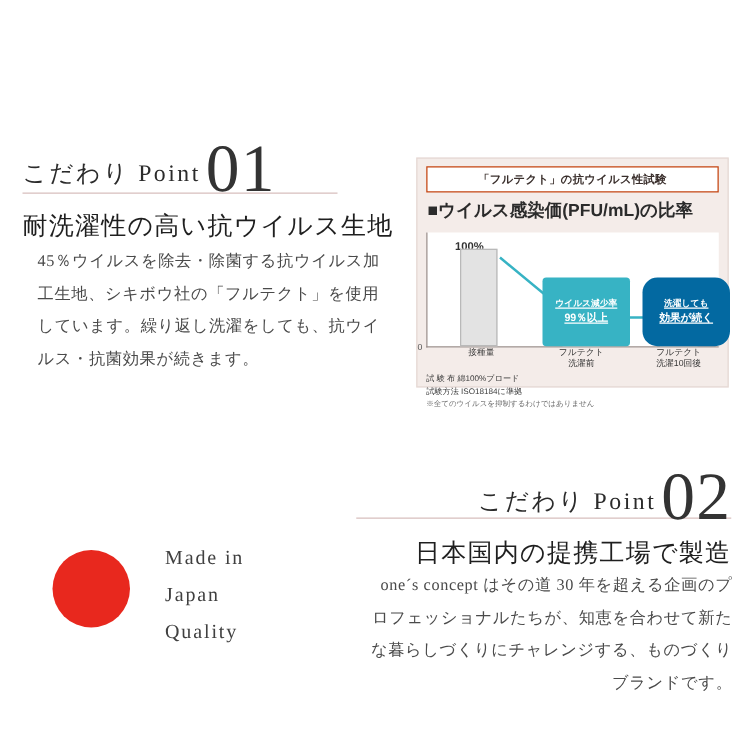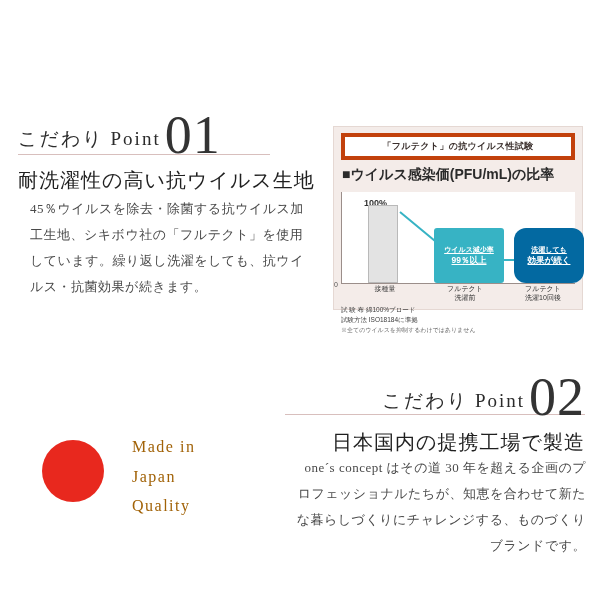--- a/index.html
+++ b/index.html
@@ -104,21 +104,21 @@
     top: 126px;
     width: 250px;
     height: 184px;
     background: #f4ece9;
     border: 1px solid #e5d8d3;
     box-sizing: border-box;
     padding: 6px 7px;
   }
   .chart-title {
     background: #ffffff;
-    border: 4px solid #c2410c;
+    border: 1px solid #c2410c;
     text-align: center;
     font-size: 9px;
     font-weight: bold;
     color: #3a2f2c;
     padding: 3px 11px 3px;
     letter-spacing: 0.3px;
   }
   .chart-sub {
     font-size: 14px;
     font-weight: bold;
@@ -261,21 +261,21 @@
     background: #e8281e;
   }
   .badge-text {
     position: absolute;
     left: 90px;
     top: 0;
     font-family: "Liberation Serif", serif;
     font-size: 16px;
     letter-spacing: 1.5px;
     line-height: 1.85;
-    color: #a16207;
+    color: #404040;
   }
 </style>
 </head>
 <body>
 
 <div class="page">
 
   <div class="sec1">
 
     <div class="sec1-head">

